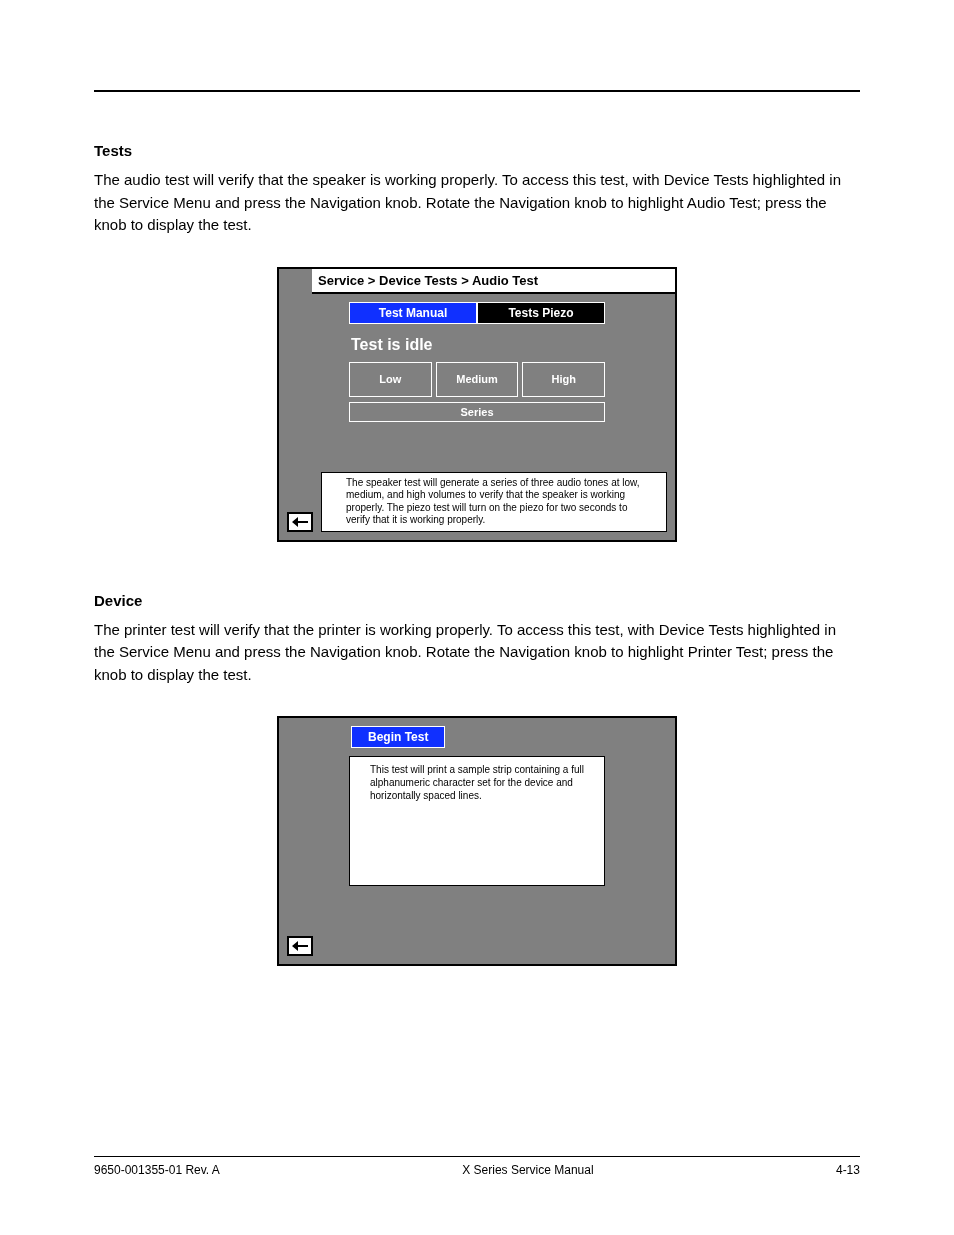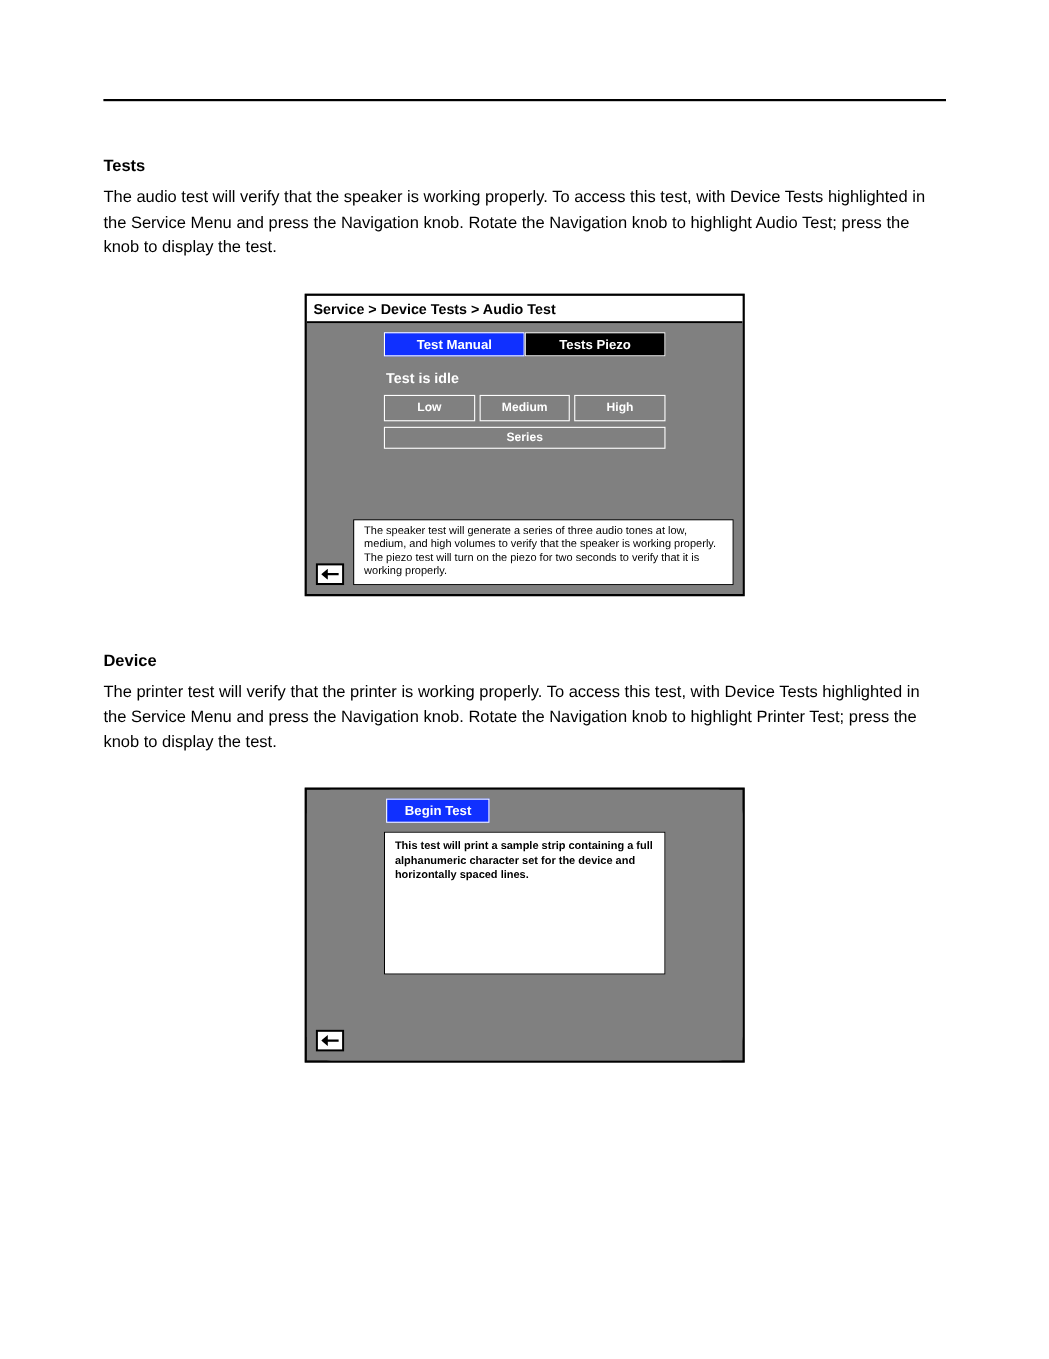--- a/index.html
+++ b/index.html
@@ -42,20 +42,21 @@
     width: 400px;
     border: 2px solid #000;
     background: #808080;
   }
   .screenshot-header {
     background: #fff;
     font-weight: bold;
     font-size: 13px;
     padding: 4px 6px;
     border-bottom: 2px solid #000;
+    margin-left: 33px;
   }
   .screenshot-body {
     background: #808080;
     padding: 8px 70px 8px 70px;
     position: relative;
     min-height: 200px;
   }
   .audio .screenshot-body { min-height: 246px; }
   .printer .screenshot-body { min-height: 246px; border-radius: 22px; }
 
@@ -73,33 +74,33 @@
     border: 1px solid #fff;
     display: flex;
     align-items: center;
     justify-content: center;
   }
   .tab-active { background: #1030ff; }
   .tab-inactive { background: #000; }
 
   .status-line {
     color: #fff;
-    font-size: 13px;
+    font-size: 16px;
     font-weight: bold;
     margin-bottom: 8px;
     padding-left: 2px;
   }
   .volume-row {
     display: flex;
     gap: 4px;
     margin-bottom: 5px;
   }
   .vol-btn {
     flex: 1;
-    height: 24px;
+    height: 35px;
     border: 1px solid #fff;
     background: #808080;
     color: #fff;
     font-size: 11px;
     font-weight: bold;
     display: flex;
     align-items: center;
     justify-content: center;
   }
   .piezo-btn {
@@ -132,45 +133,44 @@
     display: flex;
     align-items: center;
     justify-content: center;
     font-weight: bold;
   }
   .back-arrow svg { width: 16px; height: 10px; }
   .info-box {
     flex: 1;
     background: #fff;
     border: 1px solid #000;
-    padding: 4px 9px;
+    padding: 4px 24px;
     font-size: 10px;
     line-height: 1.25;
   }
   .audio .info-box { font-size: 10px; }
 
   .printer .begin-btn {
     display: inline-block;
     background: #1030ff;
     color: #fff;
     border: 1px solid #fff;
     font-size: 12px;
     font-weight: bold;
     padding: 3px 16px;
     margin-bottom: 8px;
     margin-left: 2px;
   }
   .printer .printer-info {
     background: #fff;
     border: 1px solid #000;
-    padding: 6px 9px;
+    padding: 6px 20px;
     font-size: 10px;
     line-height: 1.3;
     min-height: 130px;
-    font-weight: bold;
   }
   .printer-back-wrap {
     position: absolute;
     left: 8px;
     bottom: 8px;
   }
 
   .footer {
     position: absolute;
     left: 94px;
@@ -238,13 +238,21 @@
           <div class="back-arrow">
             <svg viewBox="0 0 16 10">
               <path d="M6 0 L0 5 L6 10 L6 6 L16 6 L16 4 L6 4 Z" fill="#000"></path>
             </svg>
           </div>
         </div>
       </div>
     </div>
   </div>
 
+  <div class="footer">
+    <hr>
+    <div class="footer-row">
+      <span>9650-001355-01 Rev. A</span>
+      <span>X Series Service Manual</span>
+      <span class="footer-right">4-13</span>
+    </div>
+  </div>
 </div>
 
 </body></html>

